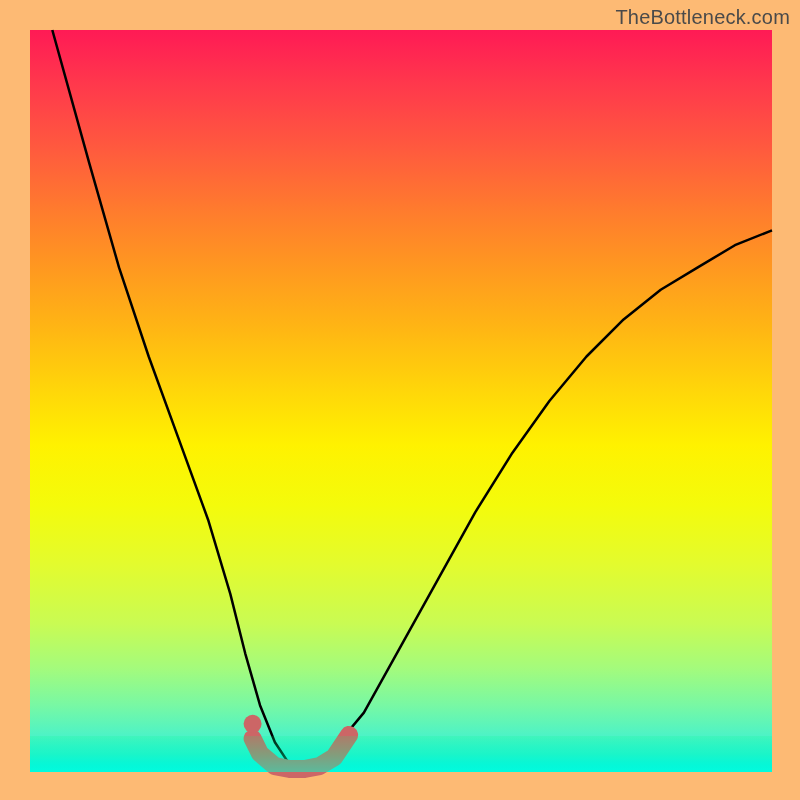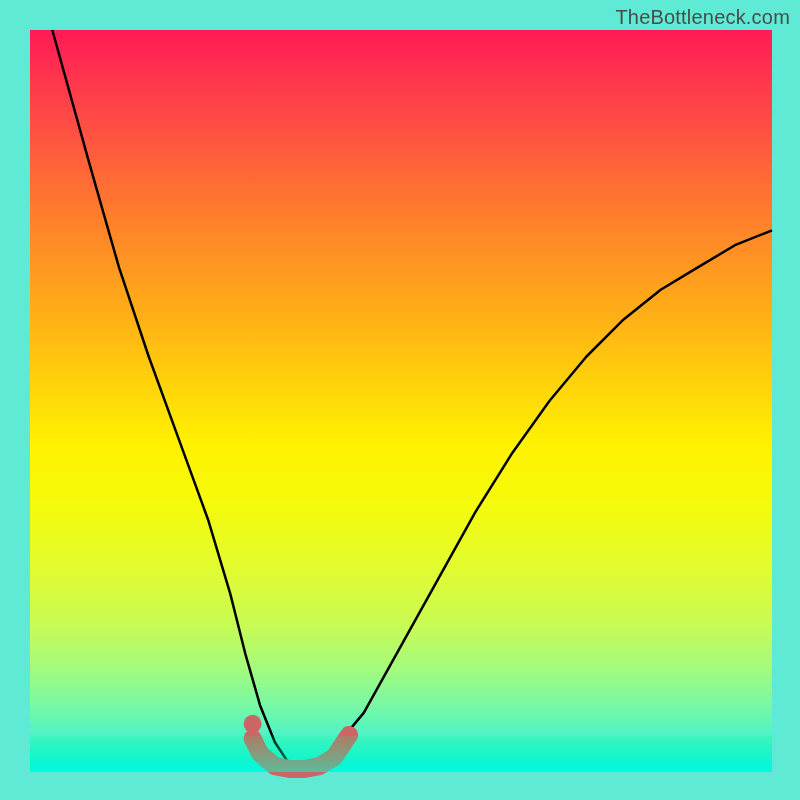--- a/index.html
+++ b/index.html
@@ -8,21 +8,21 @@
     width: 800px;
     height: 800px;
     background: #000;
     font-family: Arial, Helvetica, sans-serif;
     overflow: hidden;
   }
   .chart-container {
     position: relative;
     width: 800px;
     height: 800px;
-    background: #5eead4;
+    background: #fdba74;
   }
   .plot-area {
     position: absolute;
     left: 30px;
     top: 30px;
     width: 742px;
     height: 742px;
     background: linear-gradient(to bottom,
       #ff1a55 0%,
       #ff3b4b 8%,

